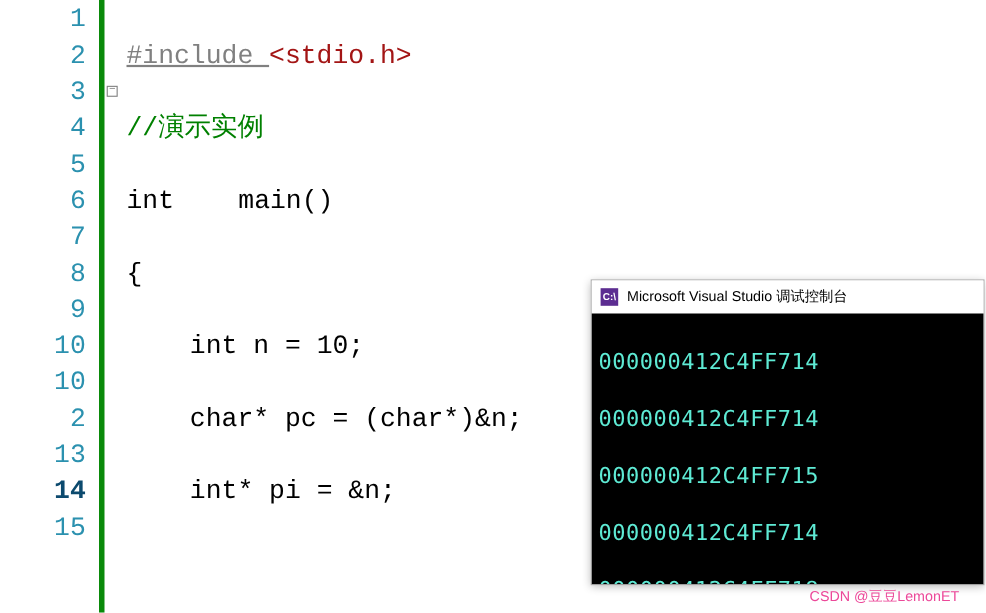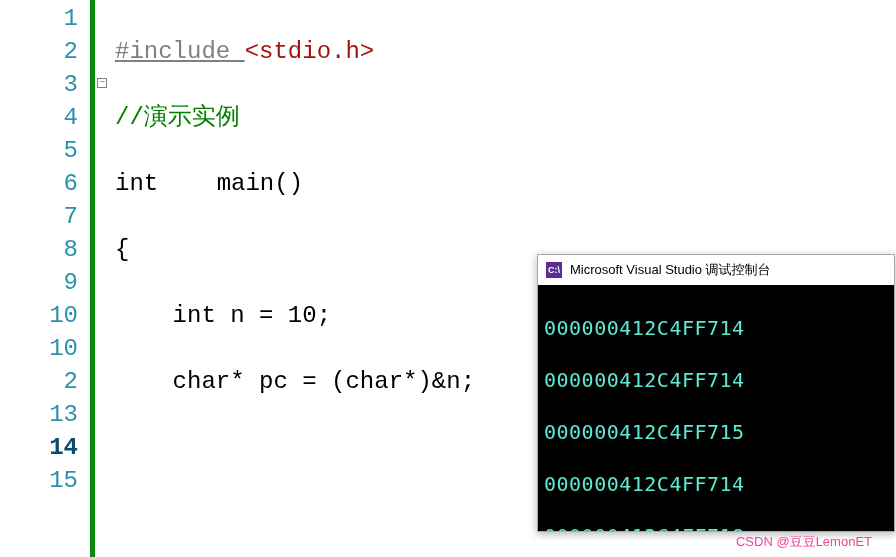--- a/index.html
+++ b/index.html
@@ -159,20 +159,21 @@
       <div>&nbsp;</div>
   </div>
 
   <div class="code">
 <div><span class="c-include">#include </span><span class="c-angle">&lt;stdio.h&gt;</span></div>
 <div><span class="c-comment">//演示实例</span></div>
 <div><span class="c-keyword">int</span><span> </span><span class="c-func">main</span><span class="c-paren">()</span></div>
 <div><span class="c-text">{</span></div>
 <div><span>    </span><span class="c-keyword">int</span><span class="c-text"> n = </span><span class="c-num">10</span><span class="c-text">;</span></div>
 <div><span>    </span><span class="c-keyword">char</span><span class="c-text">*</span><span class="c-text"> pc = (</span><span class="c-keyword">char</span><span class="c-text">*</span><span class="c-text">)&amp;n;</span></div>
+<div><span>    </span><span class="c-keyword">int</span><span class="c-text">*</span><span class="c-text"> pi = &amp;n;</span></div>
 <div>&nbsp;</div>
 
 
 
 
 
 
 
   </div>
 </div>

